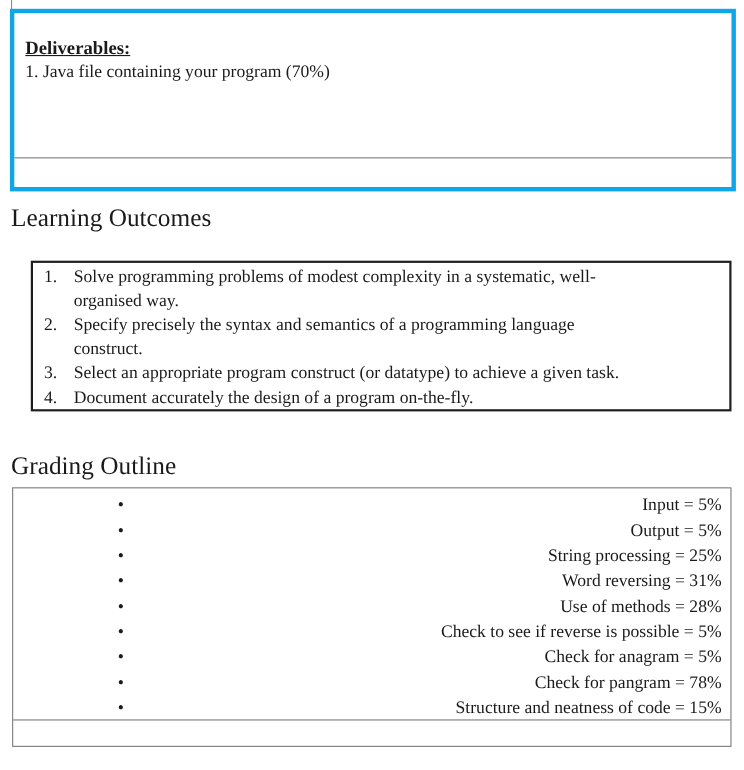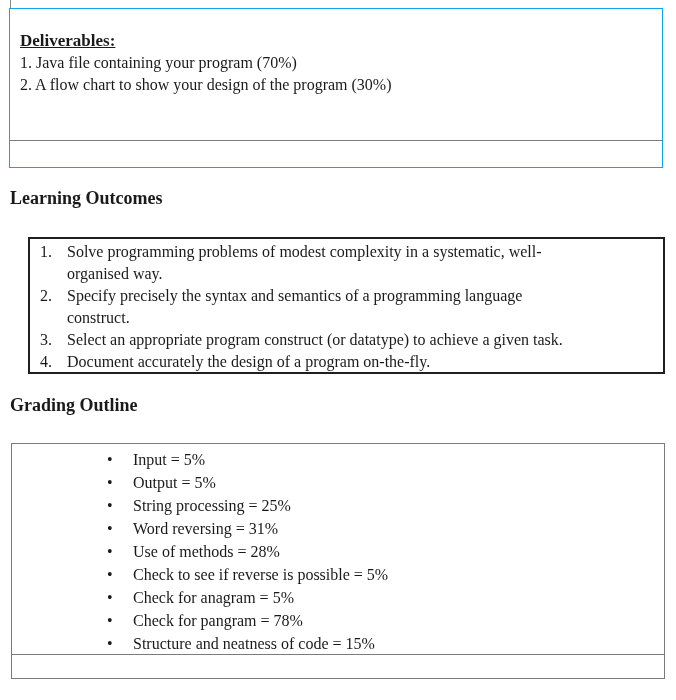--- a/index.html
+++ b/index.html
@@ -27,21 +27,21 @@
     height: 9px;
     background: #8a8a8a;
   }
 
   
   .deliv-table {
     position: absolute;
     left: 9px;
     top: 8px;
     width: 652px;
-    border: 1px solid #0ea5e9;
+    border: 4px solid #0ea5e9;
   }
   .deliv-content {
     box-sizing: border-box;
     height: 131px;
     padding: 21px 12px 0 10px;
     line-height: 22px;
   }
   .deliv-title {
     font-weight: bold;
     font-size: 17px;
@@ -50,26 +50,26 @@
   .deliv-empty {
     box-sizing: border-box;
     height: 27px;
     border-top: 1px solid #7b7b7b;
   }
 
   
   .section-heading {
     position: absolute;
     left: 10px;
-    font-weight: bold;
-    font-size: 18px;
+    font-weight: normal;
+    font-size: 23px;
     line-height: 22px;
   }
   #lo-heading { top: 187px; }
-  #go-heading { top: 394px; }
+  #go-heading { top: 413px; }
 
   
   .lo-box {
     position: absolute;
     left: 28px;
     top: 237px;
     width: 637px;
     box-sizing: border-box;
     height: 137px;
     border: 2px solid #1f1f1f;
@@ -98,39 +98,38 @@
     box-sizing: border-box;
     height: 210px;
     padding: 4px 8px 0 95px;
     line-height: 23px;
     overflow: hidden;
   }
   .g-item { display: flex; }
   .g-bullet {
     flex: 0 0 26px;
   }
-  .g-text { flex: 1 1 auto; }
+  .g-text { flex: 1 1 auto; text-align: right; }
   .grading-empty {
     box-sizing: border-box;
     height: 24px;
     border-top: 1px solid #7b7b7b;
   }
 </style>
 </head>
 <body>
 
 <div id="page">
 
   <div class="artifact-line"></div>
 
   <div class="deliv-table">
     <div class="deliv-content">
       <div class="deliv-title">Deliverables:</div>
       <div class="deliv-line">1. Java file containing your program (70%)</div>
-      <div class="deliv-line">2. A flow chart to show your design of the program (30%)</div>
     </div>
     <div class="deliv-empty"></div>
   </div>
 
   <div class="section-heading" id="lo-heading">Learning Outcomes</div>
 
   <div class="lo-box">
     <div class="lo-item">
       <span class="lo-num">1.</span>
       <span class="lo-text">Solve programming problems of modest complexity in a systematic, well-

